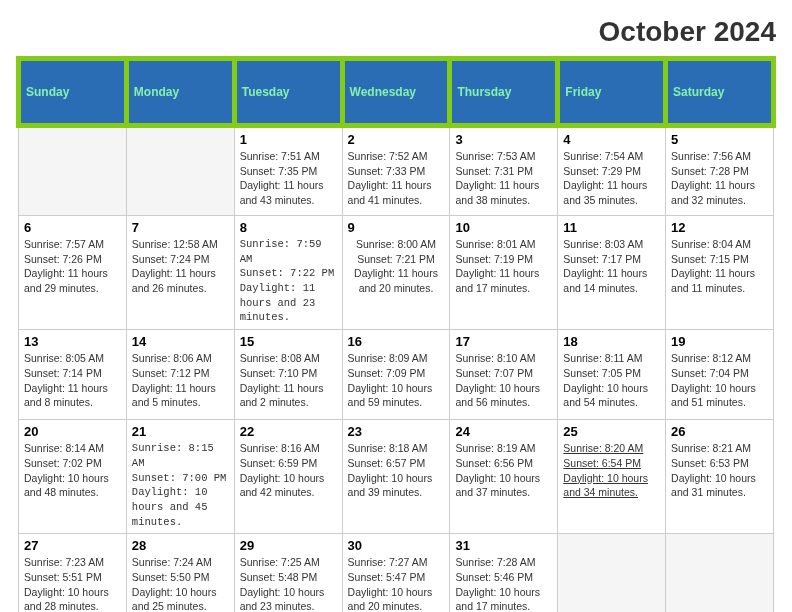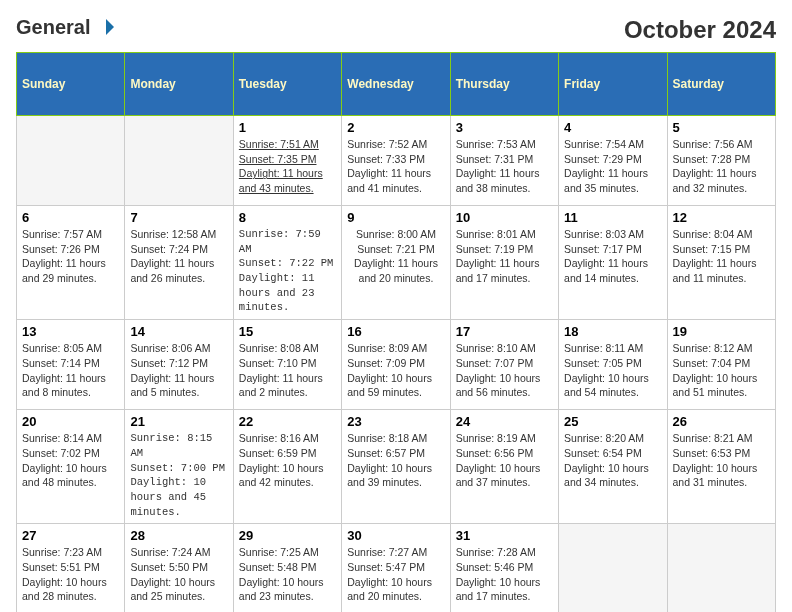--- a/index.html
+++ b/index.html
@@ -18,41 +18,41 @@
     }
     .logo {
       display: flex;
       flex-direction: column;
       line-height: 1.1;
     }
     .title-area {
       text-align: right;
     }
     .month-title {
-      font-size: 24px;
+      font-size: 28px;
       font-weight: bold;
       color: #333;
     }
     .subtitle {
       font-size: 16px;
       color: #555;
     }
     .calendar {
       width: 100%;
       border-collapse: collapse;
       font-size: 11px;
     }
     .calendar th {
       background-color: #2a6db5;
-      color: #fef9c3;
+      color: #86efac;
       text-align: left;
       padding: 24px 5px;
       font-size: 12px;
       font-weight: bold;
-      border: 1px solid #84cc16;
+      border: 5px solid #84cc16;
     }
     .calendar td {
       vertical-align: top;
       border: 1px solid #ccc;
       padding: 4px 5px;
       width: 108px;
       min-height: 80px;
       background: #fff;
     }
     .calendar td.empty {
@@ -71,26 +71,20 @@
     }
     tr.week-row td {
       height: 90px;
     }
   </style>
 </head>
 <body>
 
 <div class="header-area">
   <div class="logo">
-    <div style="display:flex;align-items:center;gap:2px;">
-      <span style="font-size:20px;font-weight:bold;color:#333;">General</span>
-      <svg width="22" height="20" viewBox="0 0 22 20">
-        <polygon points="14,2 22,10 14,18" fill="#1a6fa8"></polygon>
-      </svg>
-    </div>
   </div>
   <div class="title-area">
     <div class="month-title">October 2024</div>
   </div>
 </div>
 
 <table class="calendar">
   <thead>
     <tr>
     <th>Sunday</th>
@@ -101,21 +95,21 @@
         <th>Friday</th>
         <th>Saturday</th>
       </tr>
   </thead>
   <tbody id="calendar-body">
   <tr class="week-row">
         <td class="empty"></td>
         <td class="empty"></td>
         <td>
           <span class="day-num">1</span>
-          <div class="day-info" style="white-space: pre-line; text-decoration: underline;">Sunrise: 7:51 AM
+          <div class="day-info" style="white-space: pre-line;">Sunrise: 7:51 AM
 Sunset: 7:35 PM
 Daylight: 11 hours and 43 minutes.</div>
         </td>
         <td>
           <span class="day-num">2</span>
           <div class="day-info" style="white-space: pre-line;">Sunrise: 7:52 AM
 Sunset: 7:33 PM
 Daylight: 11 hours and 41 minutes.</div>
         </td>
         <td>
@@ -251,21 +245,21 @@
 Daylight: 10 hours and 39 minutes.</div>
         </td>
         <td>
           <span class="day-num">24</span>
           <div class="day-info" style="white-space: pre-line;">Sunrise: 8:19 AM
 Sunset: 6:56 PM
 Daylight: 10 hours and 37 minutes.</div>
         </td>
         <td>
           <span class="day-num">25</span>
-          <div class="day-info" style="white-space: pre-line;">Sunrise: 8:20 AM
+          <div class="day-info" style="white-space: pre-line; text-decoration: underline;">Sunrise: 8:20 AM
 Sunset: 6:54 PM
 Daylight: 10 hours and 34 minutes.</div>
         </td>
         <td>
           <span class="day-num">26</span>
           <div class="day-info" style="white-space: pre-line;">Sunrise: 8:21 AM
 Sunset: 6:53 PM
 Daylight: 10 hours and 31 minutes.</div>
         </td>
       </tr>

